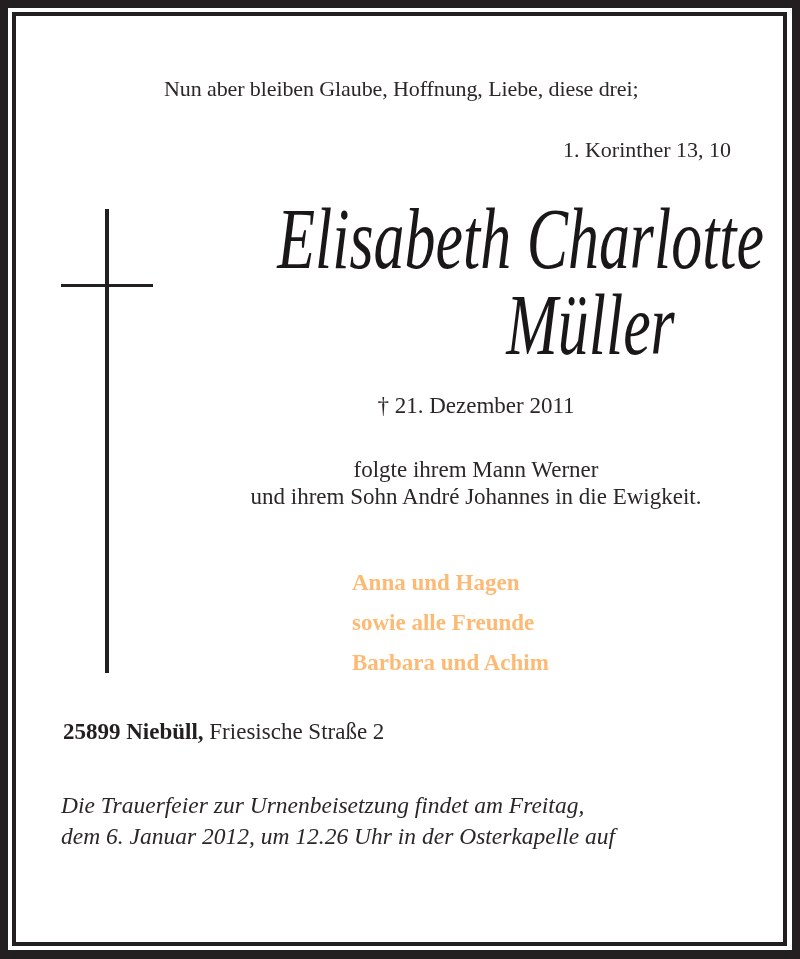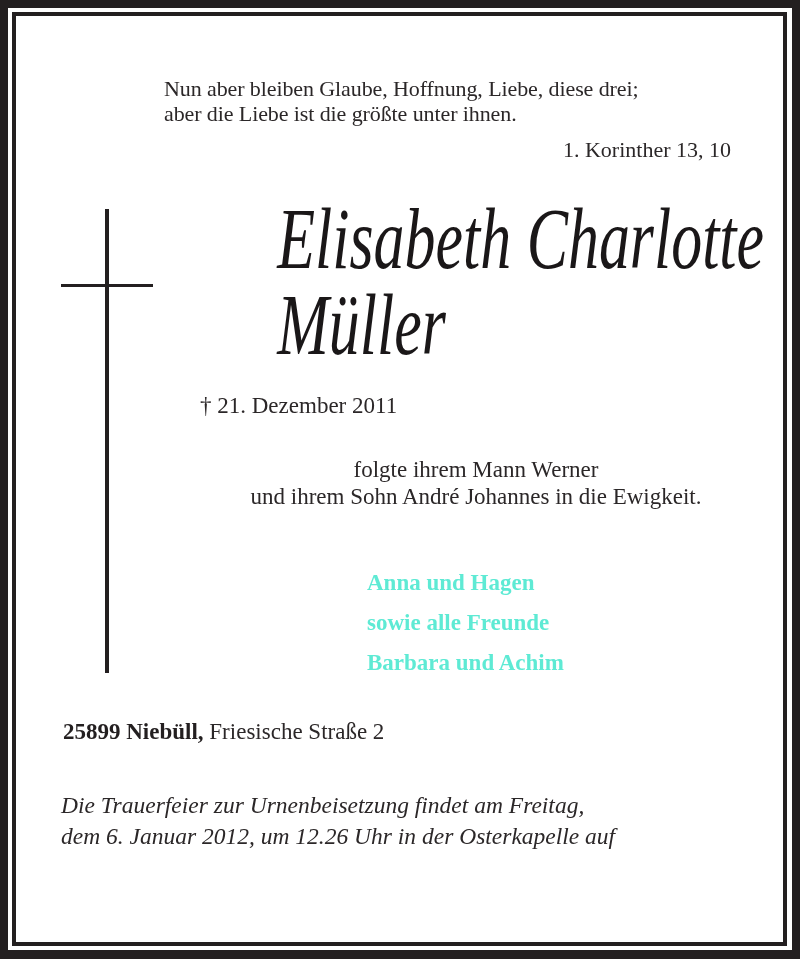--- a/index.html
+++ b/index.html
@@ -69,39 +69,39 @@
       top: 284px;
       width: 92px;
       height: 3px;
       background: #231f20;
     }
     .name-block {
       position: absolute;
       left: 200px;
       top: 196px;
       width: 552px;
-      text-align: left;
+      text-align: right;
       color: #1a1718;
       font-family: "Liberation Serif", serif;
       font-style: italic;
       font-size: 86px;
       line-height: 86px;
     }
     .name-line {
       display: block;
       white-space: nowrap;
       transform: scaleX(0.72);
       transform-origin: center;
     }
     .date-line {
       position: absolute;
       left: 200px;
       top: 392px;
       width: 552px;
-      text-align: left;
+      text-align: center;
       font-family: "Liberation Serif", serif;
       font-size: 23px;
       line-height: 28px;
       white-space: nowrap;
     }
     .followed {
       position: absolute;
       left: 140px;
       top: 456px;
       width: 672px;
@@ -113,22 +113,21 @@
     .followed-line { display: block; white-space: nowrap; }
     .mourners {
       position: absolute;
       left: 352px;
       top: 563px;
       width: 300px;
       font-family: "Liberation Serif", serif;
       font-weight: bold;
       font-size: 23px;
       line-height: 40px;
-      color: #5eead4;
-      margin-left: 15px;
+      color: #fdba74;
     }
     .mourner { display: block; white-space: nowrap; }
     .address {
       position: absolute;
       left: 63px;
       top: 718px;
       font-family: "Liberation Serif", serif;
       font-size: 23px;
       line-height: 28px;
       white-space: nowrap;
@@ -150,21 +149,20 @@
 <body>
 
 <div class="frame-outer"></div>
 <div class="frame-gap"></div>
 <div class="frame-inner"></div>
 
 <div class="page">
 
   <div class="verse">
     <span class="verse-line">Nun aber bleiben Glaube, Hoffnung, Liebe, diese drei;</span>
-    <span class="verse-line">aber die Liebe ist die größte unter ihnen.</span>
   </div>
   <div class="verse-ref">1. Korinther 13, 10</div>
 
   <div>
     <div class="cross-v"></div>
     <div class="cross-h"></div>
   </div>
 
   <div class="name-block">
     <span class="name-line">Elisabeth Charlotte</span>

